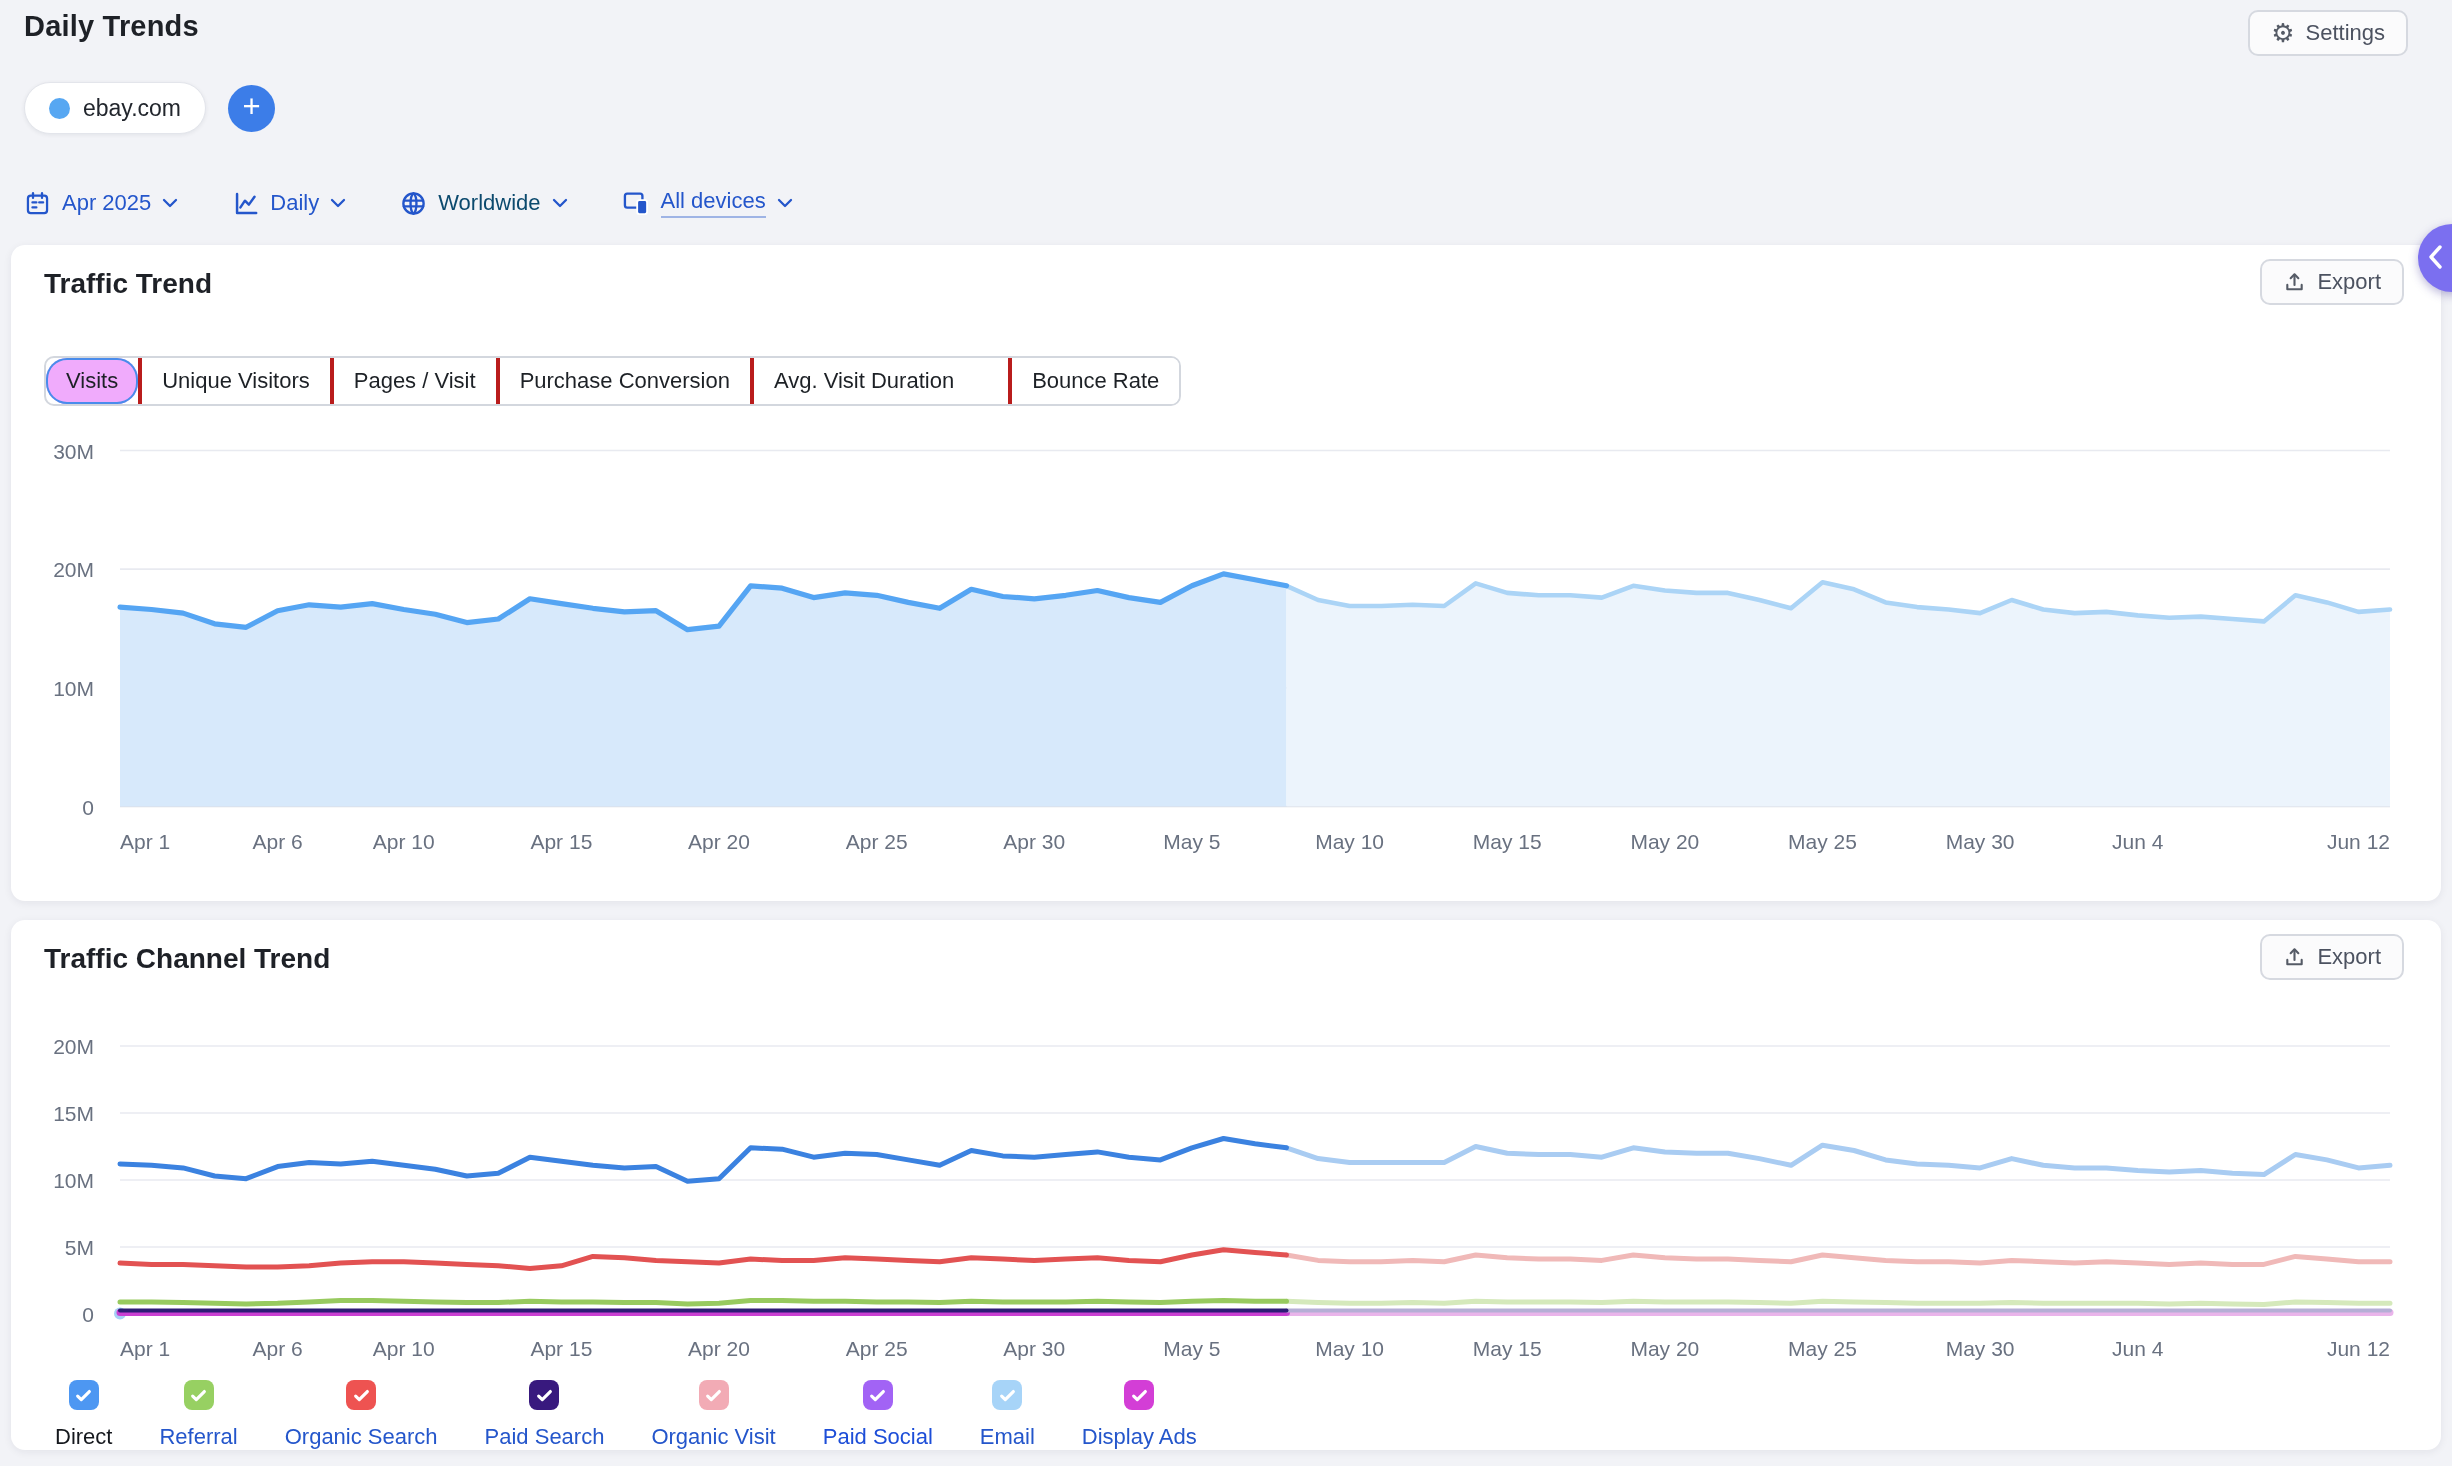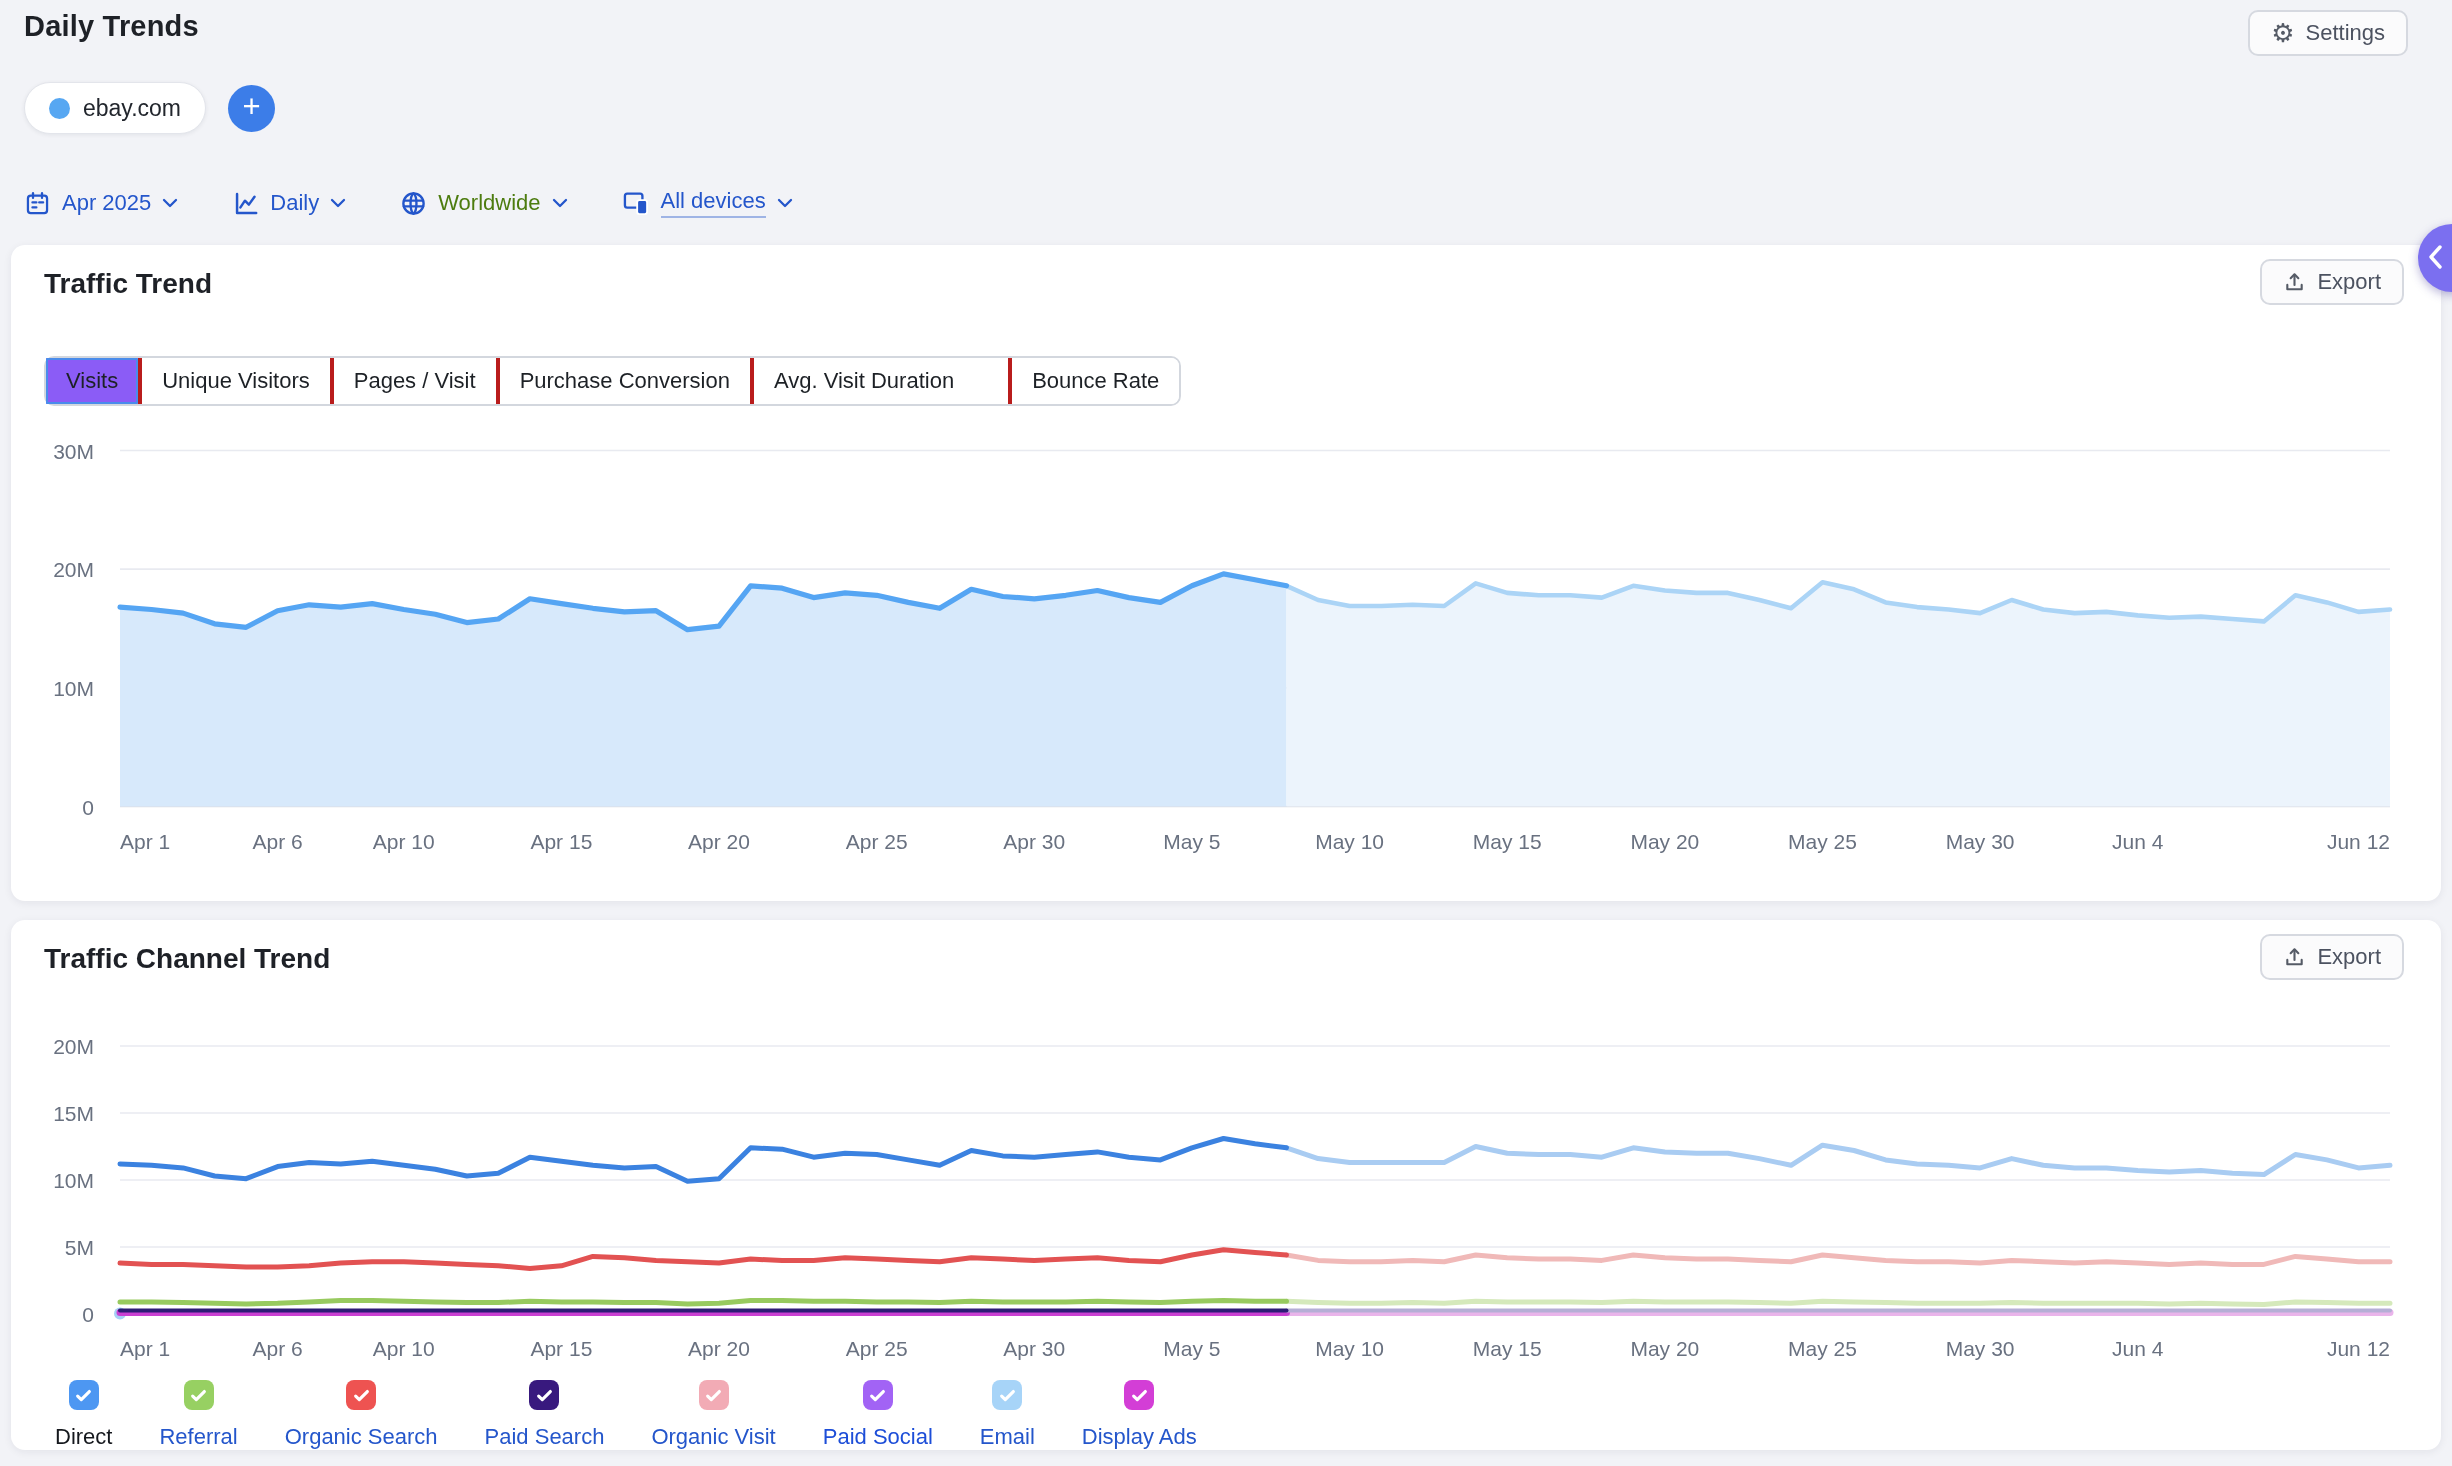--- a/index.html
+++ b/index.html
@@ -43,21 +43,21 @@
   .card-title { position:absolute; top:23px; left:33px; font-size:28px; font-weight:700; color:#1e2127; }
   .export-btn { position:absolute; top:14px; right:37px; }
   
   .tabs { position:absolute; top:111px; left:33px; display:inline-flex; border:2px solid #d3d7de; border-radius:10px; background:#fff; }
   .tab {
     height:46px; padding:0 20px; font-size:22px; color:#1d2126; background:#fff; border:none;
     border-left:4px solid #b91c1c; cursor:pointer; font-family:inherit; white-space:nowrap;
   }
   .tab:first-child { border-left:none; border-radius:8px 0 0 8px; }
   .tab:last-child { border-radius:0 8px 8px 0;margin-left:34px; }
-  .tab.selected { background:#8b5cf6; box-shadow:inset 0 0 0 2px #4a8ceb; border-radius:1px; }
+  .tab.selected { background:#f0abfc; box-shadow:inset 0 0 0 2px #4a8ceb; border-radius:21px; }
   .chart-svg { position:absolute; left:0; top:0; width:100%; height:100%; }
   .chart-svg text { font-family:"Liberation Sans","DejaVu Sans",sans-serif; }
   
   .legend { position:absolute; left:44px; top:460px; display:flex; align-items:center; gap:47px; }
   .legend-item { display:flex; align-items:center; gap:14px; cursor:pointer;flex-direction:column; }
   .cbx { width:30px; height:30px; border-radius:8px; display:inline-flex; align-items:center; justify-content:center; flex:none; }
   .cbx svg { width:21px; height:21px; display:block; }
   .legend-label { font-size:22px; }
   
   .fab {
@@ -110,21 +110,21 @@
       </svg>
   </div>
   <div class="filter">
     <svg width="27" height="27" viewBox="0 0 24 24" fill="none" stroke="#2456cb" stroke-width="2.1" stroke-linecap="round">
       <circle cx="12" cy="12" r="9"></circle>
         <path d="M12 3c-3.5 2.6-3.5 15.4 0 18"></path>
         <path d="M12 3c3.5 2.6 3.5 15.4 0 18"></path>
         <line x1="3.6" y1="9.5" x2="20.4" y2="9.5"></line>
         <line x1="3.6" y1="14.5" x2="20.4" y2="14.5"></line>
     </svg>
-    <span class="lbl" style="color:#4d7c0f">Worldwide</span>
+    <span class="lbl" style="color:#0c4a6e">Worldwide</span>
     <svg width="16" height="10" viewBox="0 0 16 10" fill="none" stroke="#2456cb" stroke-width="2.3" stroke-linecap="round" stroke-linejoin="round">
         <path d="M2 2l6 6 6-6"></path>
       </svg>
   </div>
   <div class="filter">
     <svg width="28" height="28" viewBox="0 0 24 24" fill="none" stroke="#2456cb" stroke-width="2" stroke-linecap="round">
       <rect x="2.5" y="4" width="15" height="12" rx="2"></rect>
         <rect x="13" y="9.5" width="8.5" height="12" rx="2" fill="#2456cb" stroke="#ffffff" stroke-width="1.6"></rect>
     </svg>
     <span class="lbl underlined" style="color:#2456cb">All devices</span>

